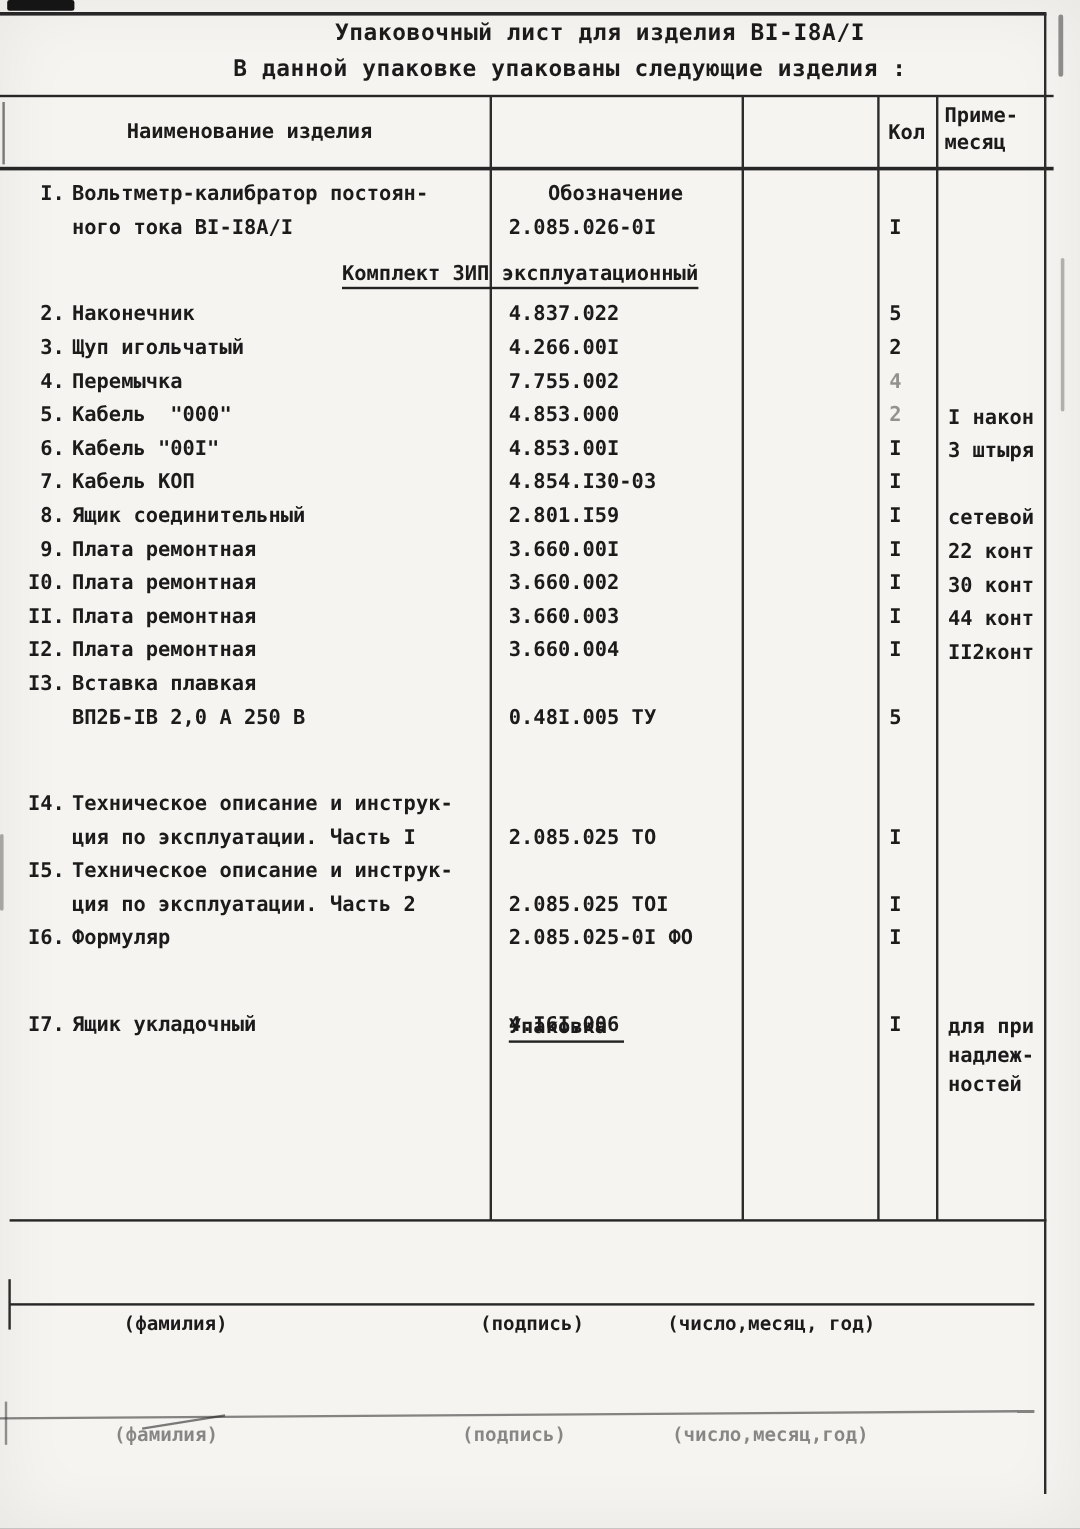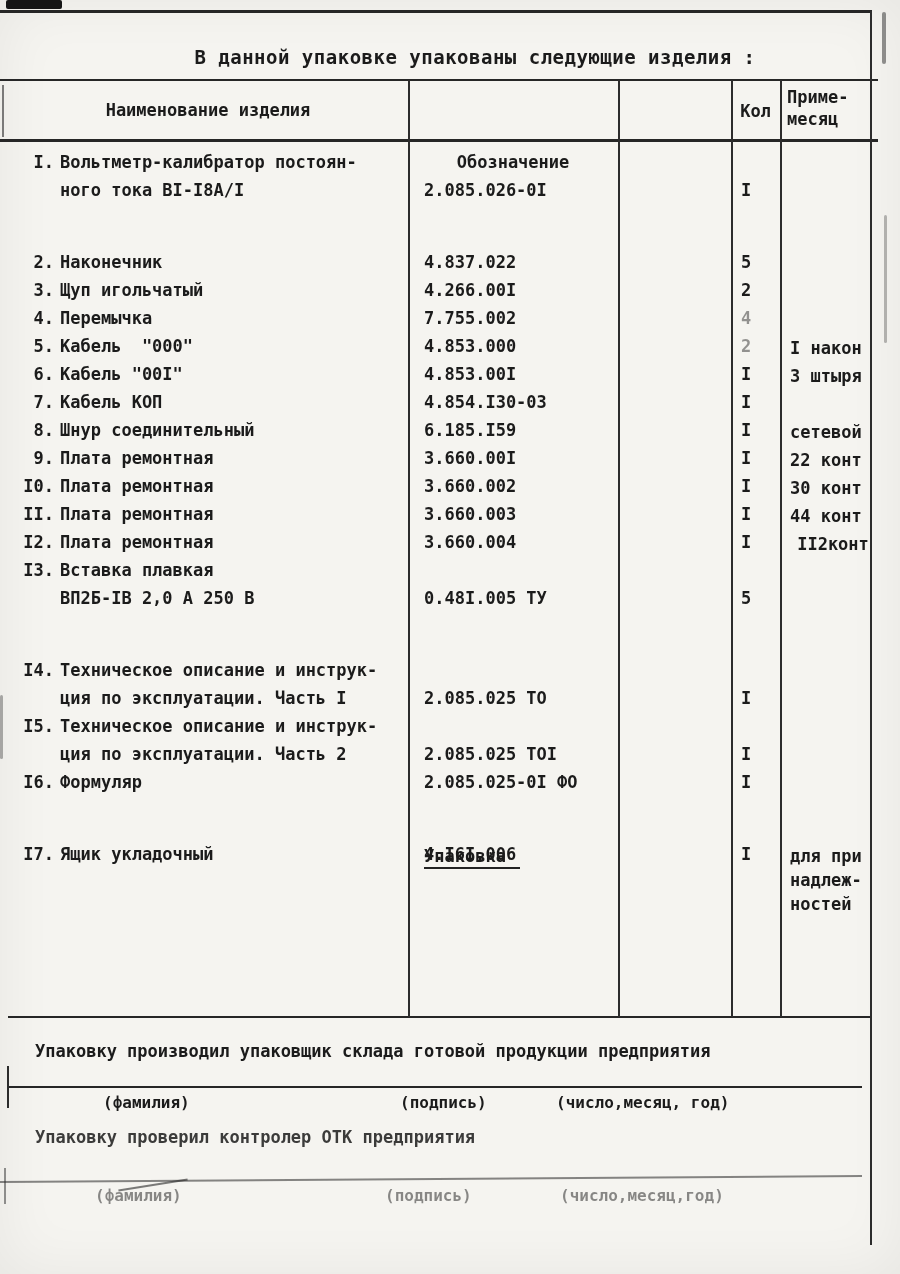--- a/index.html
+++ b/index.html
@@ -47,36 +47,38 @@
   <div class="hline" style="left:0;top:139px;width:878px;height:3px;"></div>
   <div class="hline" style="left:8px;top:1016px;width:864px;height:2px;"></div>
 
   <div class="vline" style="left:408px;top:80px;height:937px;"></div>
   <div class="vline" style="left:618px;top:80px;height:937px;"></div>
   <div class="vline" style="left:731px;top:80px;height:937px;"></div>
   <div class="vline" style="left:780px;top:80px;height:937px;"></div>
   <div class="vline" style="left:870px;top:11px;height:1234px;"></div>
   <div class="vline" style="left:2px;top:85px;height:52px;opacity:.6;"></div>
 
+  <div class="txt title center" style="left:100px;top:16px;width:800px;">Упаковочный лист для изделия ВI-I8А/I</div>
   <div class="txt center" style="left:8px;top:99px;width:400px;">Наименование изделия</div>
 
   <div class="txt title center" style="left:85px;top:46px;width:780px;">В данной упаковке упакованы следующие изделия :</div>
   <div class="txt center" style="left:410px;top:103px;width:206px;margin-top:48px;">Обозначение</div>
   <div class="txt center" style="left:731px;top:100px;width:49px;">Кол</div>
   <div class="txt pre" style="left:787px;top:86px;width:86px;">Приме-
 месяц</div>
 
   <div class="abs" id="rows" style="left:0;top:0;width:900px;height:1017px;">
       <div>
         <div class="cell cell-num" style="top: 152px;">I.</div>
         <div class="cell cell-name" style="top: 152px;">Вольтметр-калибратор постоян-</div>
         <div class="cell cell-name" style="top: 180px;">ного тока ВI-I8А/I</div>
         <div class="cell cell-desig" style="top: 180px;">2.085.026-0I</div>
         <div class="cell cell-qty" style="top: 180px;">I</div>
       </div>
+      <div class="section-label" style="top: 218px; left: 285px;">Комплект ЗИП эксплуатационный</div>
       <div>
         <div class="cell cell-num" style="top: 252px;">2.</div>
         <div class="cell cell-name" style="top: 252px;">Наконечник</div>
         <div class="cell cell-desig" style="top: 252px;">4.837.022</div>
         <div class="cell cell-qty" style="top: 252px;">5</div>
       </div>
       <div>
         <div class="cell cell-num" style="top: 280px;">3.</div>
         <div class="cell cell-name" style="top: 280px;">Щуп игольчатый</div>
         <div class="cell cell-desig" style="top: 280px;">4.266.00I</div>
@@ -103,22 +105,22 @@
         <div class="cell cell-note" style="top: 364px; white-space: pre-line;">3 штыря</div>
       </div>
       <div>
         <div class="cell cell-num" style="top: 392px;">7.</div>
         <div class="cell cell-name" style="top: 392px;">Кабель КОП</div>
         <div class="cell cell-desig" style="top: 392px;">4.854.I30-03</div>
         <div class="cell cell-qty" style="top: 392px;">I</div>
       </div>
       <div>
         <div class="cell cell-num" style="top: 420px;">8.</div>
-        <div class="cell cell-name" style="top: 420px;">Шнур соединительный</div>
-        <div class="cell cell-desig" style="top: 420px;">6.185.I59</div>
+        <div class="cell cell-name" style="top: 420px;">Ящик соединительный</div>
+        <div class="cell cell-desig" style="top: 420px;">2.801.I59</div>
         <div class="cell cell-qty" style="top: 420px;">I</div>
         <div class="cell cell-note" style="top: 420px; white-space: pre-line;">сетевой</div>
       </div>
       <div>
         <div class="cell cell-num" style="top: 448px;">9.</div>
         <div class="cell cell-name" style="top: 448px;">Плата ремонтная</div>
         <div class="cell cell-desig" style="top: 448px;">3.660.00I</div>
         <div class="cell cell-qty" style="top: 448px;">I</div>
         <div class="cell cell-note" style="top: 448px; white-space: pre-line;">22 конт</div>
       </div>
@@ -134,21 +136,21 @@
         <div class="cell cell-name" style="top: 504px;">Плата ремонтная</div>
         <div class="cell cell-desig" style="top: 504px;">3.660.003</div>
         <div class="cell cell-qty" style="top: 504px;">I</div>
         <div class="cell cell-note" style="top: 504px; white-space: pre-line;">44 конт</div>
       </div>
       <div>
         <div class="cell cell-num" style="top: 532px;">I2.</div>
         <div class="cell cell-name" style="top: 532px;">Плата ремонтная</div>
         <div class="cell cell-desig" style="top: 532px;">3.660.004</div>
         <div class="cell cell-qty" style="top: 532px;">I</div>
-        <div class="cell cell-note" style="top: 532px; white-space: pre-line; text-align: center;">II2конт</div>
+        <div class="cell cell-note" style="top: 532px; white-space: pre-line;">II2конт</div>
       </div>
       <div>
         <div class="cell cell-num" style="top: 560px;">I3.</div>
         <div class="cell cell-name" style="top: 560px;">Вставка плавкая</div>
         <div class="cell cell-name" style="top: 588px;">ВП2Б-IВ 2,0 А 250 В</div>
         <div class="cell cell-desig" style="top: 588px;">0.48I.005 ТУ</div>
         <div class="cell cell-qty" style="top: 588px;">5</div>
       </div>
       <div>
         <div class="cell cell-num" style="top: 660px;">I4.</div>
@@ -175,29 +177,27 @@
         <div class="cell cell-num" style="top: 844px;">I7.</div>
         <div class="cell cell-name" style="top: 844px;">Ящик укладочный</div>
         <div class="cell cell-desig" style="top: 844px;">4.I6I.006</div>
         <div class="cell cell-qty" style="top: 844px;">I</div>
         <div class="cell cell-note" style="top: 844px; white-space: pre-line;">для при
 надлеж-
 ностей</div>
       </div>
     </div>
 
-  <div class="txt" style="left:35px;top:1040px;">Упаковку производил упаковщик склада готовой продукции предприятия</div>
 
   <div class="hline" style="left:8px;top:1086px;width:854px;height:2px;"></div>
   <div class="vline" style="left:7px;top:1066px;height:42px;"></div>
   <div class="siglabel" style="left:103px;top:1093px;">(фамилия)</div>
   <div class="siglabel" style="left:400px;top:1093px;">(подпись)</div>
   <div class="siglabel" style="left:556px;top:1093px;">(число,месяц, год)</div>
 
-  <div class="txt" style="left:35px;top:1126px;opacity:.85;">Упаковку проверил контролер ОТК предприятия</div>
 
   <div class="hline" style="left:0;top:1178px;width:862px;height:2px;opacity:.55;transform:rotate(-0.4deg);"></div>
   <div class="vline" style="left:4px;top:1168px;height:36px;opacity:.5;"></div>
   <div class="siglabel" style="left:95px;top:1186px;opacity:.5;">(фамилия)</div>
   <div class="siglabel" style="left:385px;top:1186px;opacity:.5;">(подпись)</div>
   <div class="siglabel" style="left:560px;top:1186px;opacity:.5;">(число,месяц,год)</div>
   <div class="hline" style="left:118px;top:1184px;width:70px;height:2px;opacity:.6;transform:rotate(-9deg);"></div>
 
 </div>
 

